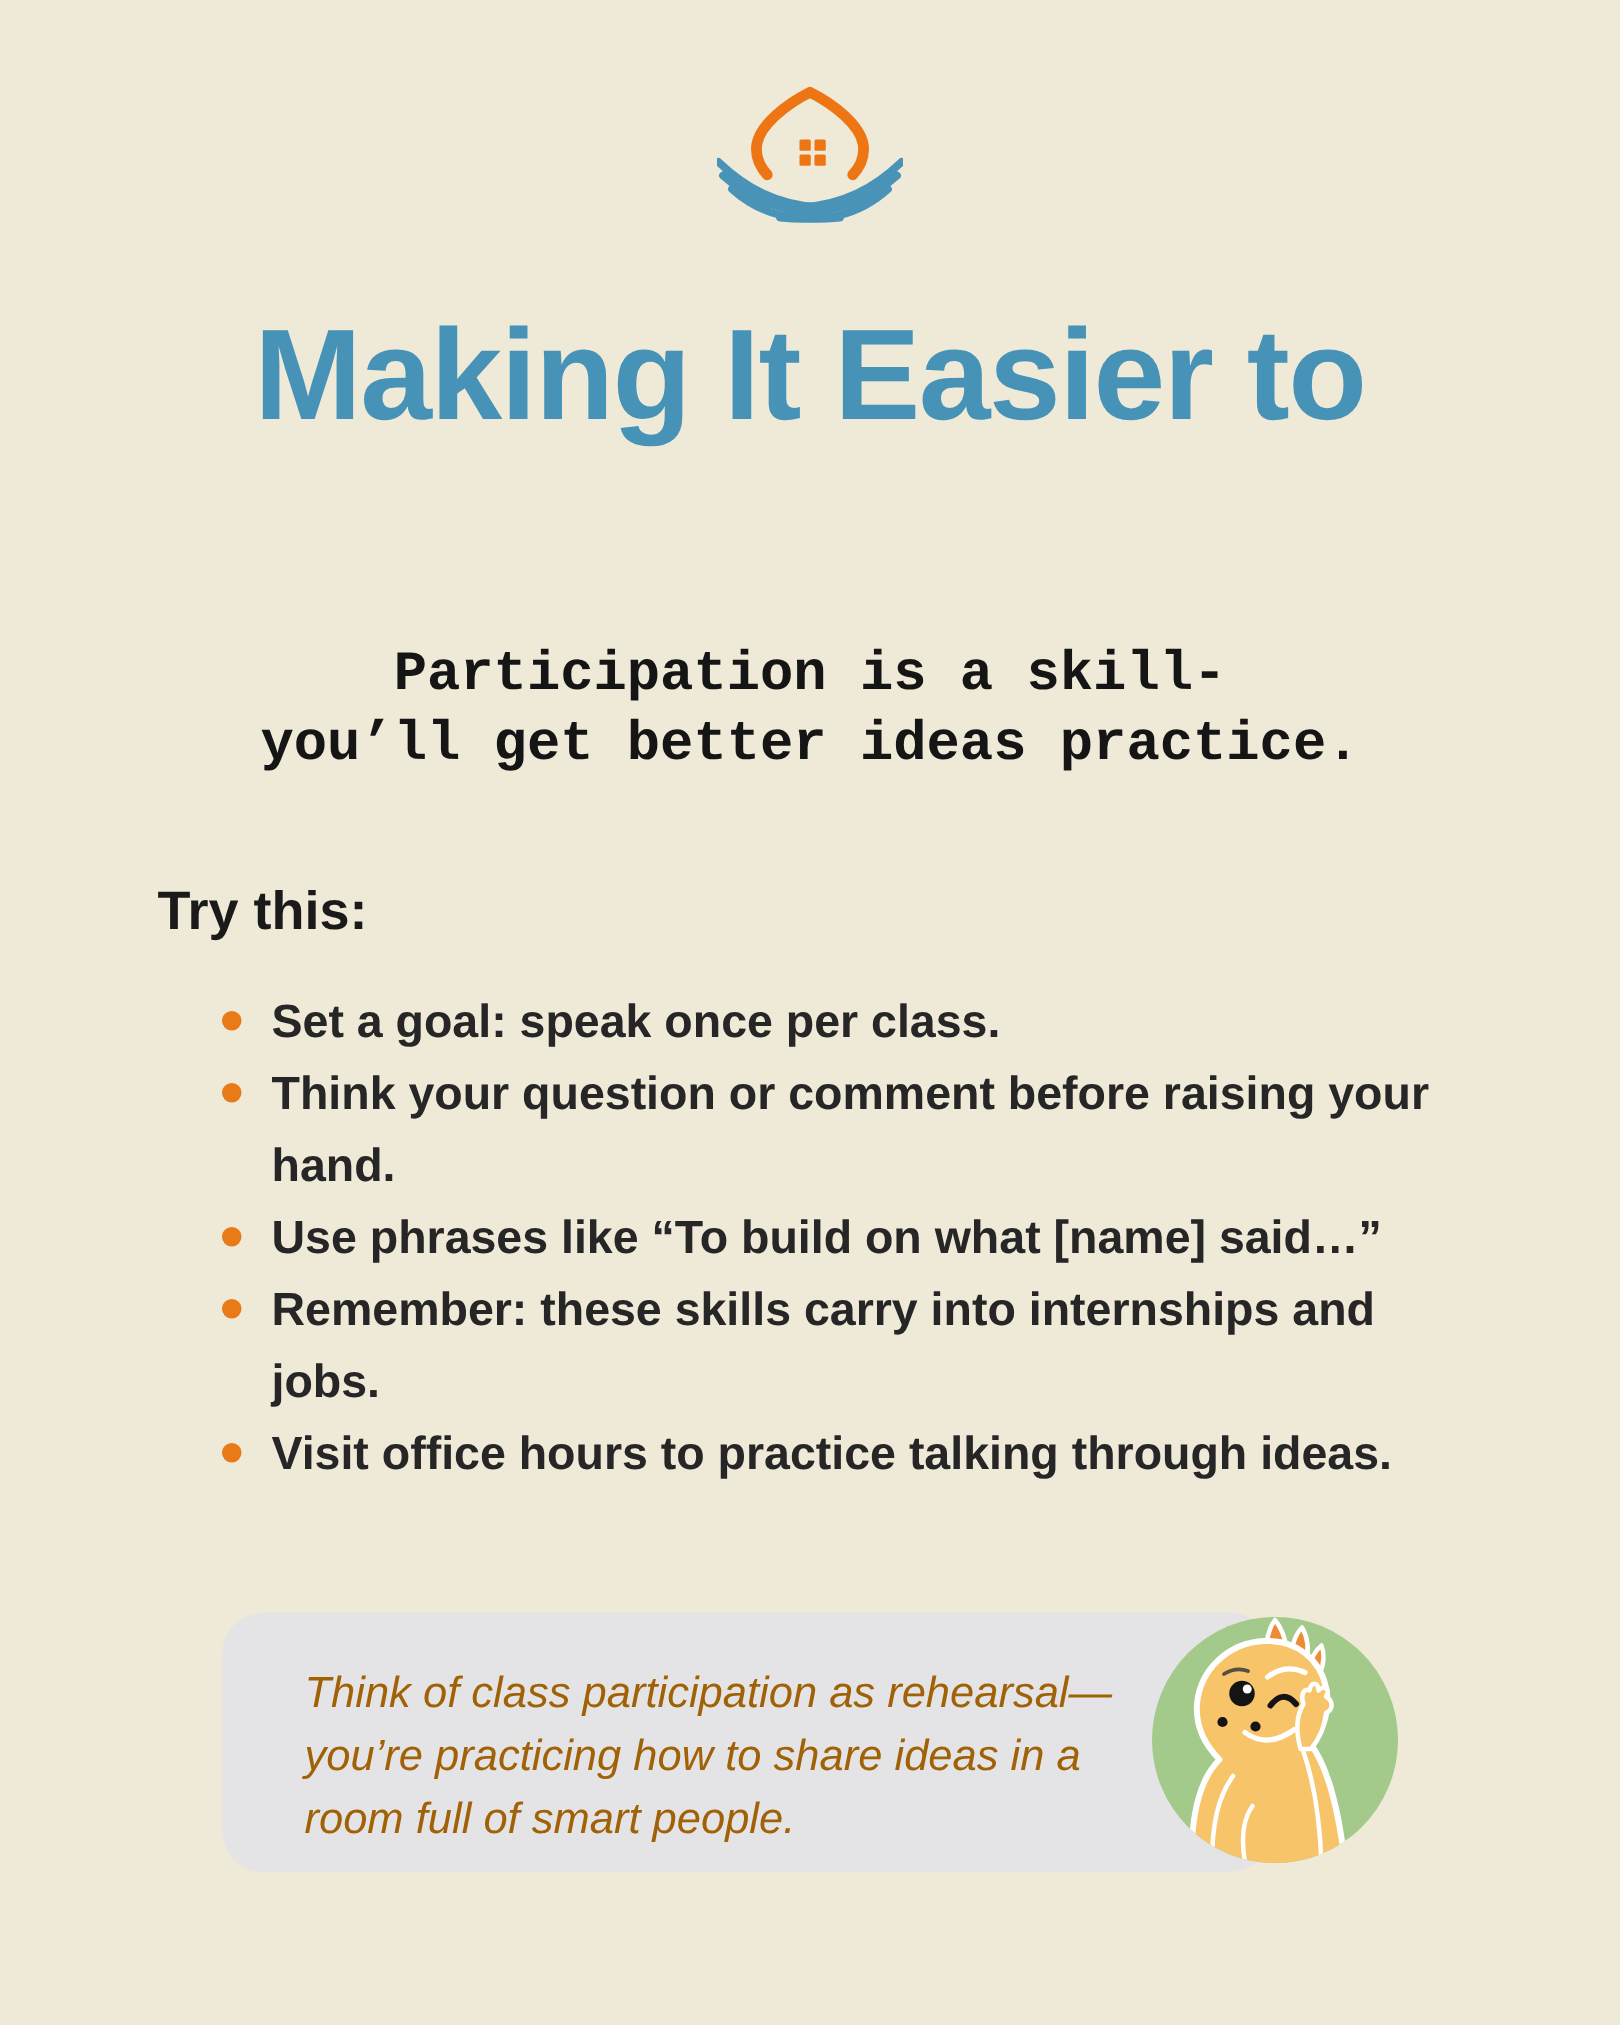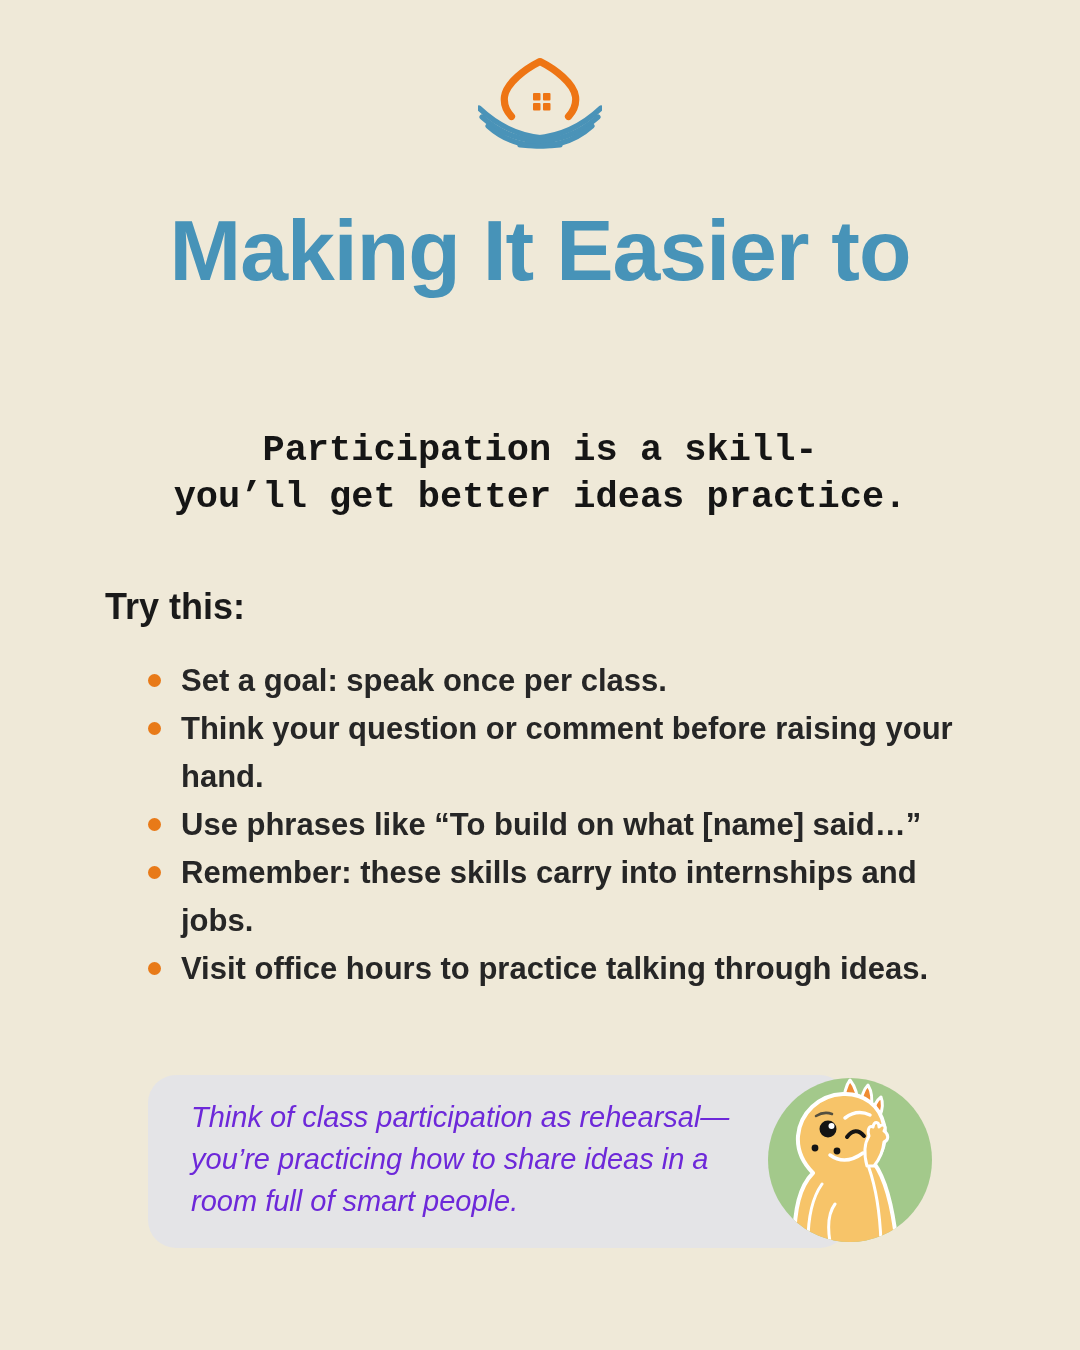--- a/index.html
+++ b/index.html
@@ -43,22 +43,22 @@
   .bullets .dot{
     position:absolute;left:14px;top:17px;width:13px;height:13px;
     border-radius:50%;background:#e87a18;
   }
 
   .callout{
     position:absolute;top:1075px;left:148px;width:700px;height:173px;
     background:#e4e4e7;border-radius:28px;
   }
   .callout p{
-    margin:0;padding:21px 72px 0 43px;
-    font-style:italic;font-size:29px;line-height:42px;color:#6d28d9;
+    margin:12px;padding:21px 72px 0 43px;
+    font-style:italic;font-size:29px;line-height:42px;color:#a16207;
   }
 
   .mascot{position:absolute;left:766px;top:1076px;width:168px;height:168px;}
 </style>
 </head>
 <body>
 
 <div class="canvas">
 
   <svg class="logo" viewBox="0 0 124 94" aria-hidden="true">

